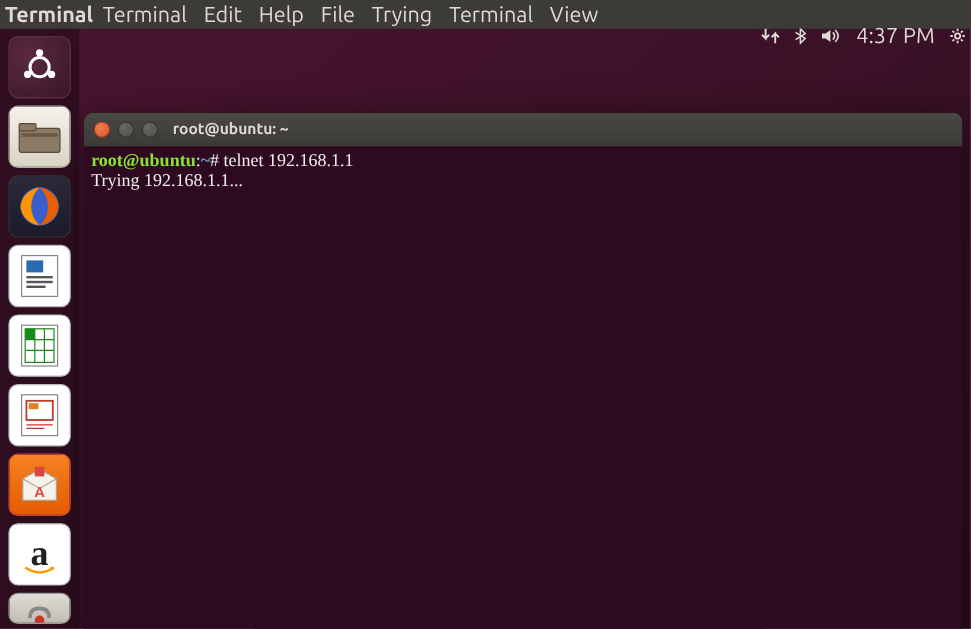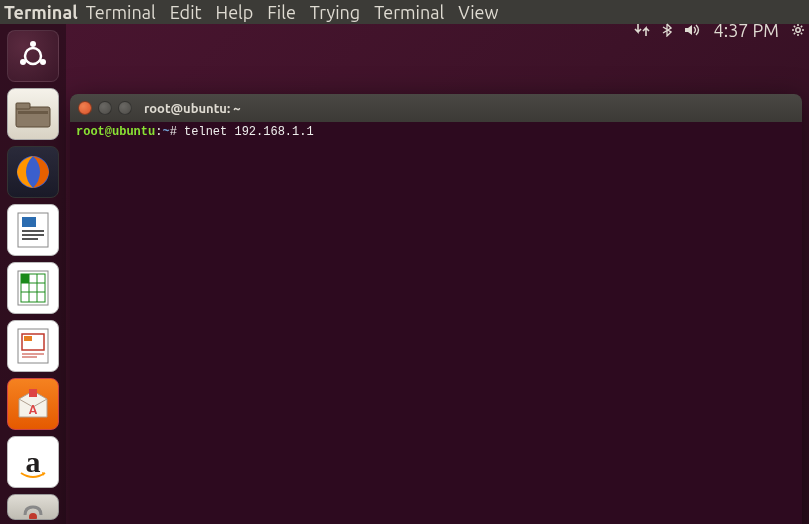--- a/index.html
+++ b/index.html
@@ -83,22 +83,22 @@
       padding: 0 8px;
       gap: 6px;
     }
     .win-btn { width: 14px; height: 14px; border-radius: 50%; border: 1px solid rgba(0,0,0,0.4); cursor: pointer; }
     .btn-close { background: radial-gradient(circle at 35% 35%, #f08050, #d9522a); }
     .btn-min { background: radial-gradient(circle at 35% 35%, #6a6864, #4d4b47); }
     .btn-max { background: radial-gradient(circle at 35% 35%, #6a6864, #4d4b47); }
     .title-text { color: #dfdbd2; font-size: 13px; margin-left: 6px; font-weight: bold; }
     .term-body {
       padding: 4px 6px;
-      font-family: Liberation Mono, monospace;
-      font-size: 12px;
+      font-family: Liberation Serif, serif;
+      font-size: 15px;
       line-height: 1.15;
       color: #eeeeec;
     }
     .prompt-user { color: #8ae234; font-weight: bold; }
     .prompt-path { color: #729fcf; font-weight: bold; }
     .prompt-sym { color: #eeeeec; }
     .cmd { color: #eeeeec; }
     .out { color: #eeeeec; }
     .cursor {
       display: inline-block;
@@ -228,14 +228,15 @@
 
 <div class="terminal-window">
   <div class="titlebar">
     <div class="win-btn btn-close"></div>
     <div class="win-btn btn-min"></div>
     <div class="win-btn btn-max"></div>
     <span class="title-text">root@ubuntu: ~</span>
   </div>
   <div class="term-body">
     <div class="term-line"><span class="prompt-user">root@ubuntu</span><span class="prompt-sym">:</span><span class="prompt-path">~</span><span class="prompt-sym">#</span> <span class="cmd">telnet 192.168.1.1</span></div>
+    <div class="term-line out">Trying 192.168.1.1...</div>
   </div>
 </div>
 
 </body></html>

